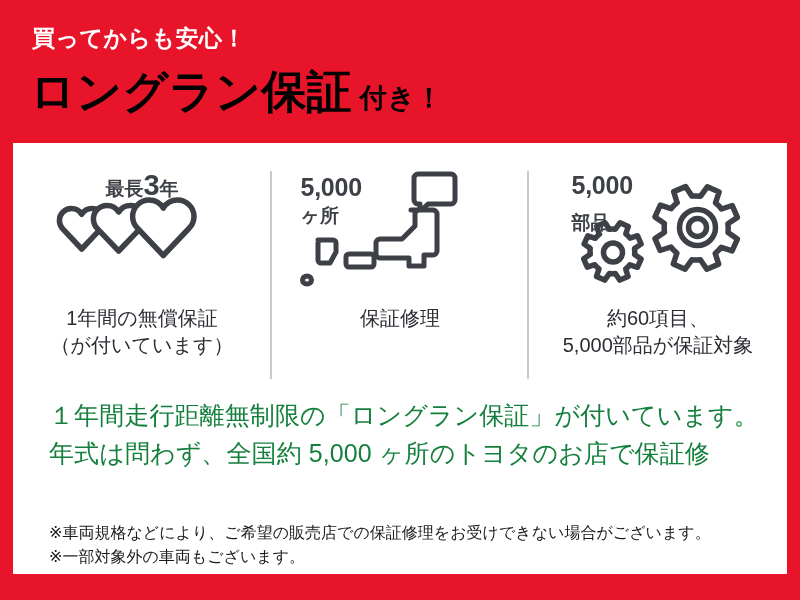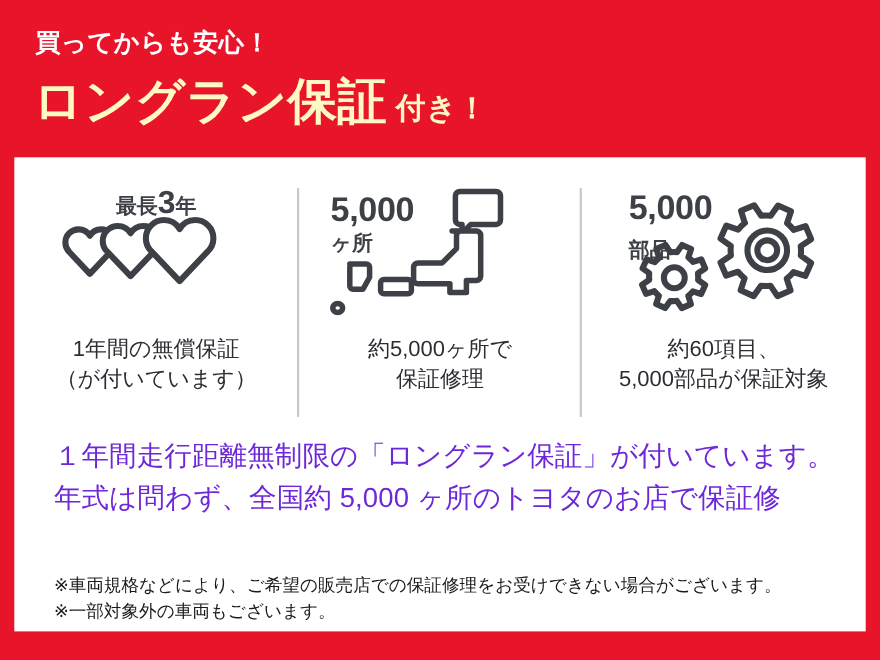--- a/index.html
+++ b/index.html
@@ -36,21 +36,21 @@
     letter-spacing: 0.02em;
     line-height: 1;
     white-space: nowrap;
   }
   .headline {
     position: absolute;
     left: 30px;
     top: 69px;
     white-space: nowrap;
     line-height: 1;
-    color: #fef9c3;
+    color: #000000;
   }
   .headline .big {
     font-size: 45px;
     font-weight: bold;
     letter-spacing: 0.005em;
   }
   .headline .small {
     font-size: 27px;
     font-weight: bold;
     letter-spacing: 0.02em;
@@ -102,21 +102,21 @@
   }
   .icon-area svg { display: block; }
 
   .metric {
     position: absolute;
     color: #3d4046;
     font-weight: bold;
     line-height: 1;
     white-space: nowrap;
   }
-  .metric .num { font-size: 31px; letter-spacing: -0.01em; }
+  .metric .num { font-size: 25px; letter-spacing: -0.01em; }
   .metric .lbl-md { font-size: 19px; }
 
   
   .metric-1 {
     left: 0; right: 0; top: 10px;
     text-align: center;
   }
   .metric-1 .pre { font-size: 19px; }
   .metric-1 .num3 { font-size: 29px; }
   .metric-1 .post { font-size: 19px; }
@@ -138,21 +138,21 @@
     text-align: center;
     white-space: nowrap;
   }
 
   
   .body-copy {
     position: absolute;
     left: 36px;
     top: 253px;
     width: 714px;
-    color: #6d28d9;
+    color: #15803d;
     font-size: 25px;
     line-height: 1.52;
     letter-spacing: 0.004em;
   }
 
   
   .fineprint {
     position: absolute;
     left: 36px;
     top: 378px;
@@ -220,21 +220,20 @@
                 <path d="M61 93h22a3 3 0 0 1 3 3v7a3 3 0 0 1-3 3H61a3 3 0 0 1-3-3v-7a3 3 0 0 1 3-3z"></path>
 
                 <path d="M30 79h15a3 3 0 0 1 3 3v9l-6 11h-9a3 3 0 0 1-3-3V82a3 3 0 0 1 3-3z"></path>
 
                 <ellipse cx="19" cy="119" rx="4.5" ry="4"></ellipse>
               </g>
             </svg>
           </span>
         </div>
         <div class="caption">
-          <div>約5,000ヶ所で</div>
           <div>保証修理</div>
         </div>
       </div>
 
       <div class="feature-col">
         <div class="icon-area">
           <div class="metric metric-3">
             <div class="num">5,000</div>
             <div class="lbl-md line2">部品</div>
           </div>

